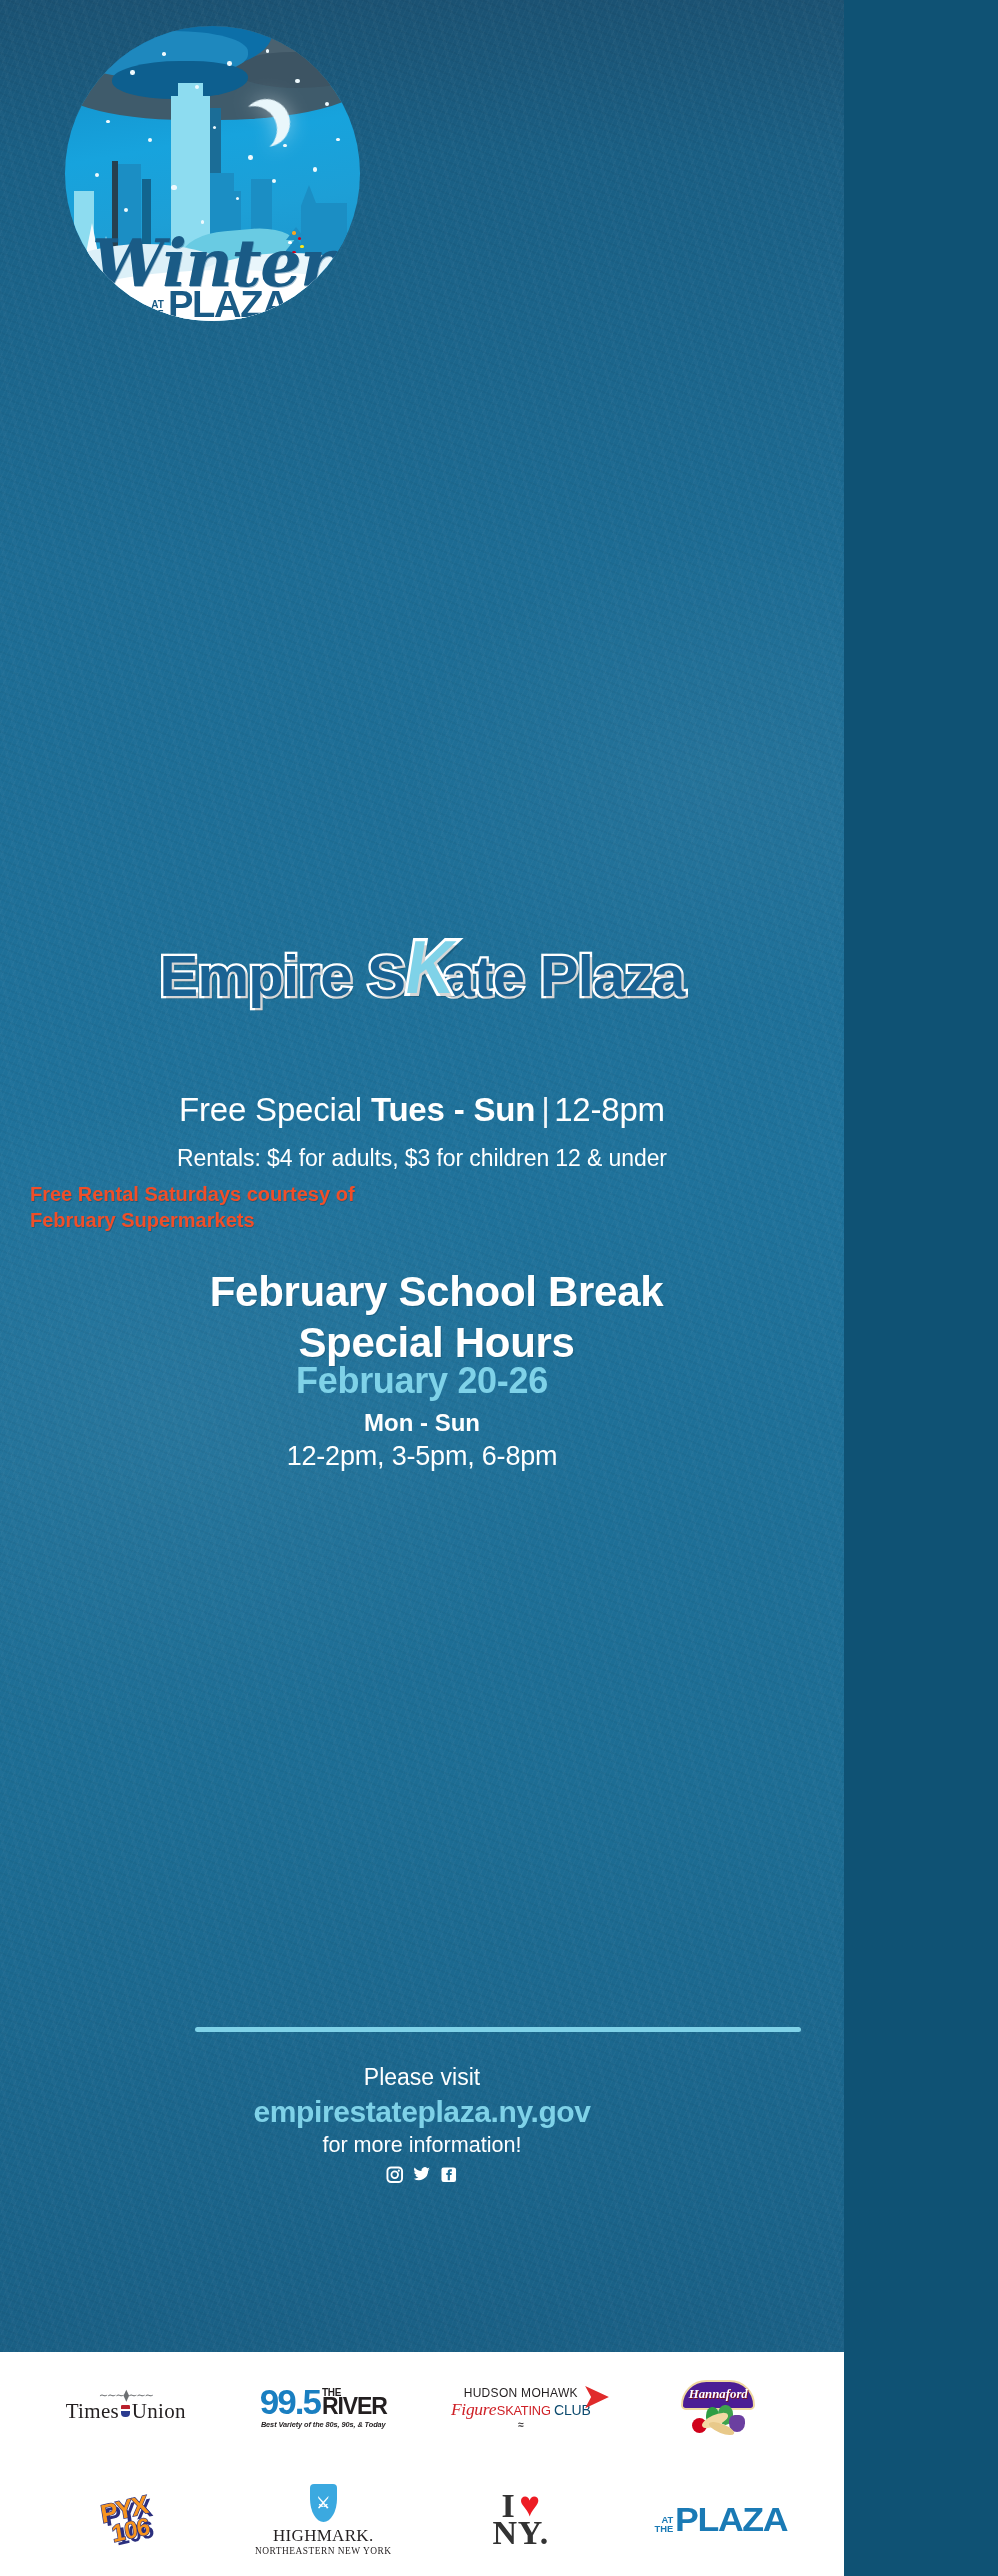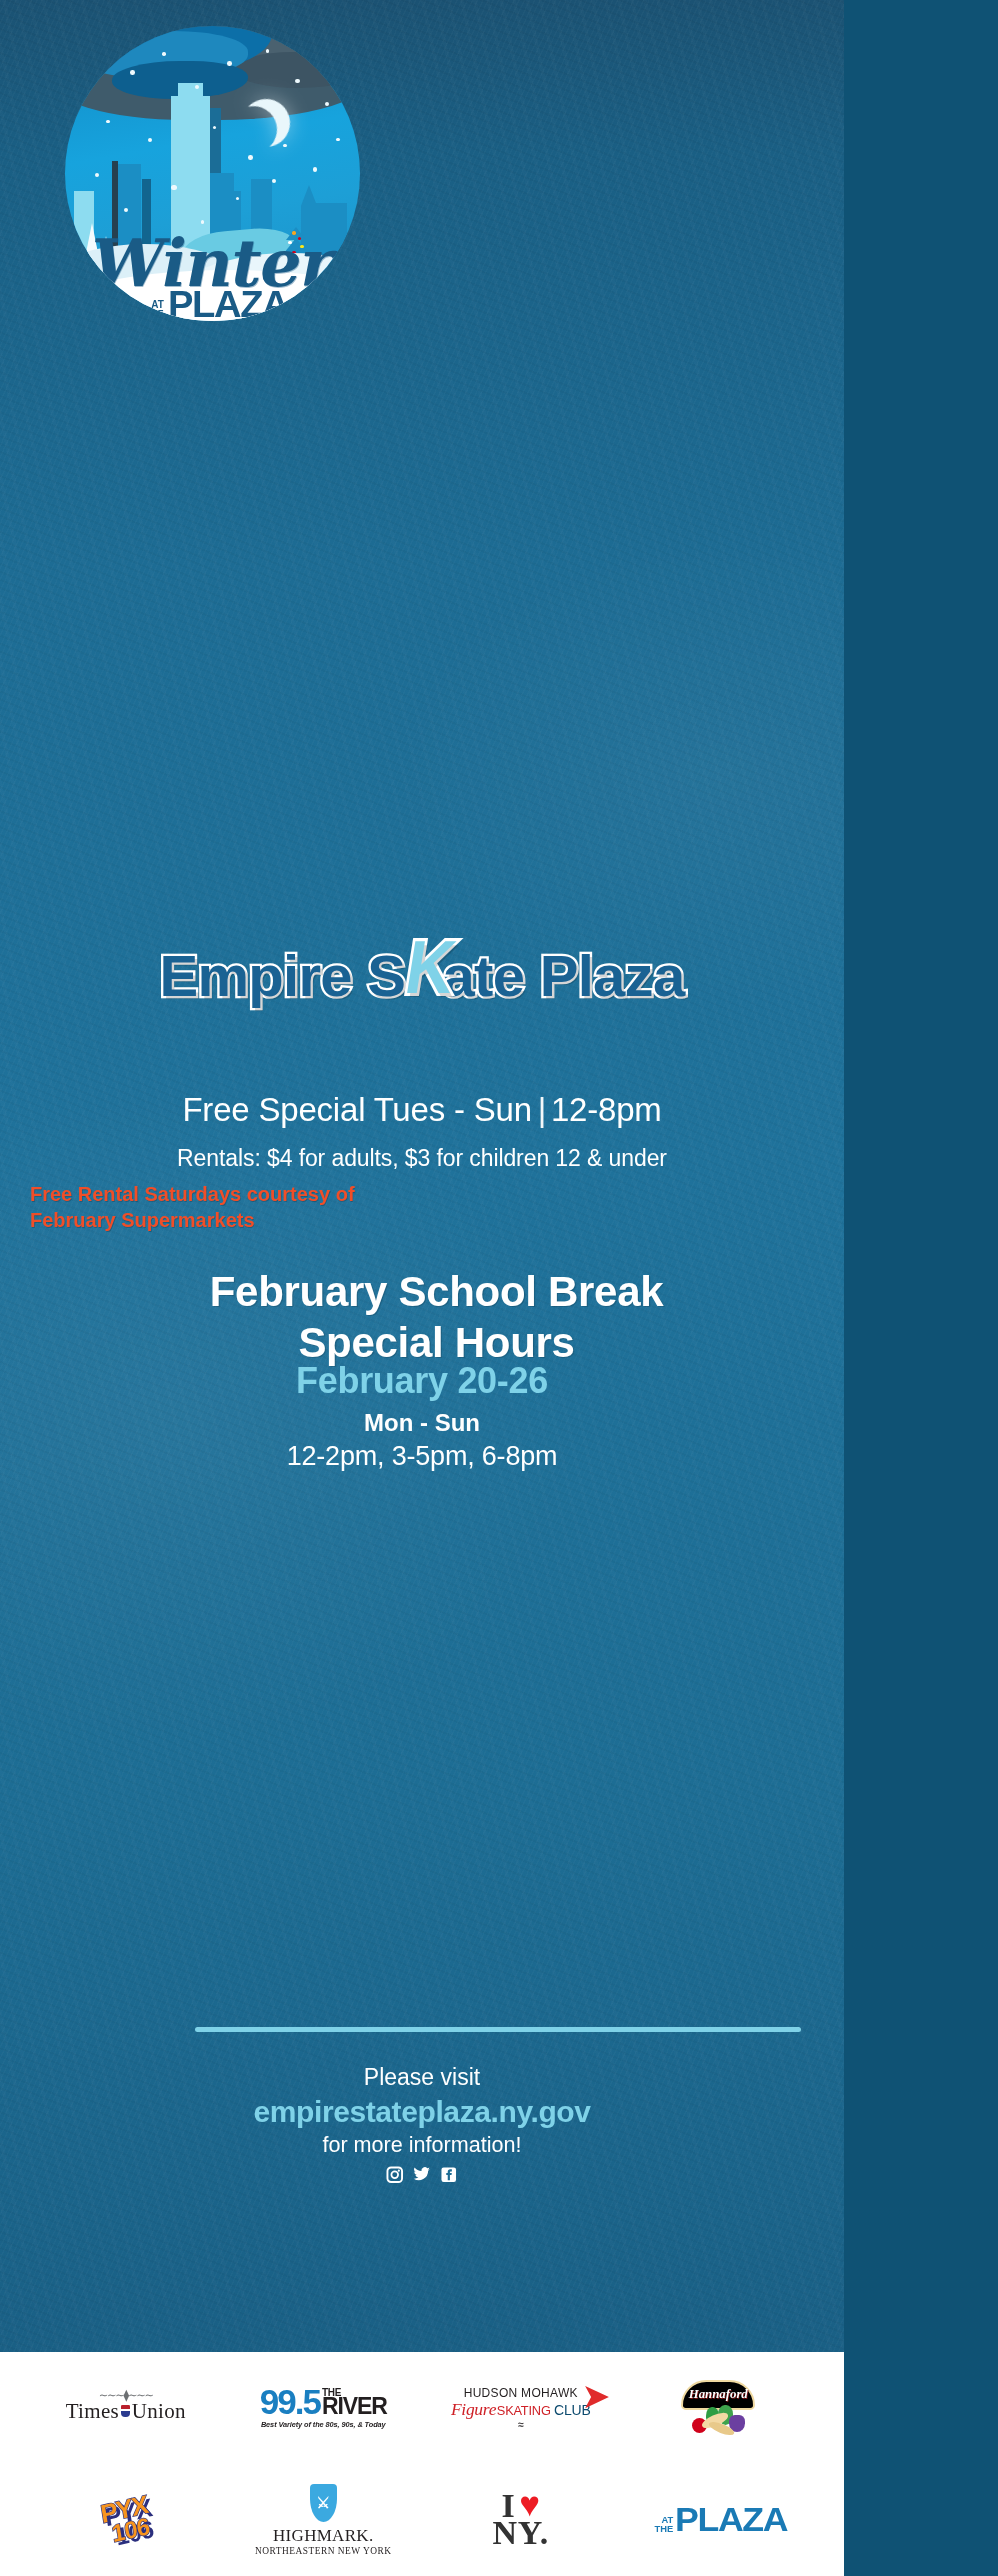--- a/index.html
+++ b/index.html
@@ -115,21 +115,21 @@
     transform:skewX(-9deg) scale(1.14,1.30);
     transform-origin:center bottom;
     position:relative; top:1.3px;
     margin:0 -2px;
   }
 
   .line-free {
     position:absolute; left:0; right:0; top:1091px; text-align:center;
     font-size:33px; color:#ffffff; letter-spacing:-0.2px; white-space:nowrap;
   }
-  .line-free b { font-weight:normal; }
+  .line-free b { font-weight:bold; }
   .line-free .pipe { font-weight:300; opacity:0.95; margin:0 4.7px 0 6px; }
 
   .line-rent {
     position:absolute; left:0; right:0; top:1145px; text-align:center;
     font-size:23px; color:#ffffff; letter-spacing:-0.1px;
   }
 
   .line-hann {
     position:absolute; left:30px; top:1182px; width:741px;
     font-size:20px; font-weight:bold; color:#f04e28; line-height:1.28;
@@ -201,21 +201,21 @@
   .hm-fig { font-family:"Liberation Serif", serif; font-style:italic; font-size:17.5px; color:#cf2127; letter-spacing:-0.3px; }
   .hm-sk { font-size:12.8px; color:#cf2127; letter-spacing:-0.2px; }
   .hm-club { font-size:14px; color:#0c4a6e; letter-spacing:-0.2px; margin-left:2.7px; }
   .hm-wave { font-size:10px; color:#231f20; font-weight:bold; letter-spacing:-0.7px; line-height:1; }
   .hm-skater { position:absolute; right:-20px; top:-4px; font-size:35px; color:#e02b2b; line-height:0.8; }
 
   
   .hf { position:relative; width:74px; height:62px; }
   .hf-banner {
     position:absolute; left:0; top:2.7px; width:74px; height:30px;
-    background:#000000; border-radius:36px 36px 6.7px 6.7px;
+    background:#4c1d95; border-radius:36px 36px 6.7px 6.7px;
     border:2px solid #f0d9a0;
     display:flex; align-items:center; justify-content:center;
   }
   .hf-banner span { font-family:"Liberation Serif", serif; font-style:italic; font-weight:bold; font-size:12.8px; color:#ffffff; text-shadow:0.7px 0.7px 0 #7d1111; }
   .hf-prod { position:absolute; left:9.4px; top:25.6px; width:57px; height:35px; }
   .hf-prod i { position:absolute; border-radius:50%; }
 
   
   .pyx { position:relative; transform:rotate(-13deg) skewX(-4deg); text-align:center; }
   .pyx-t {

